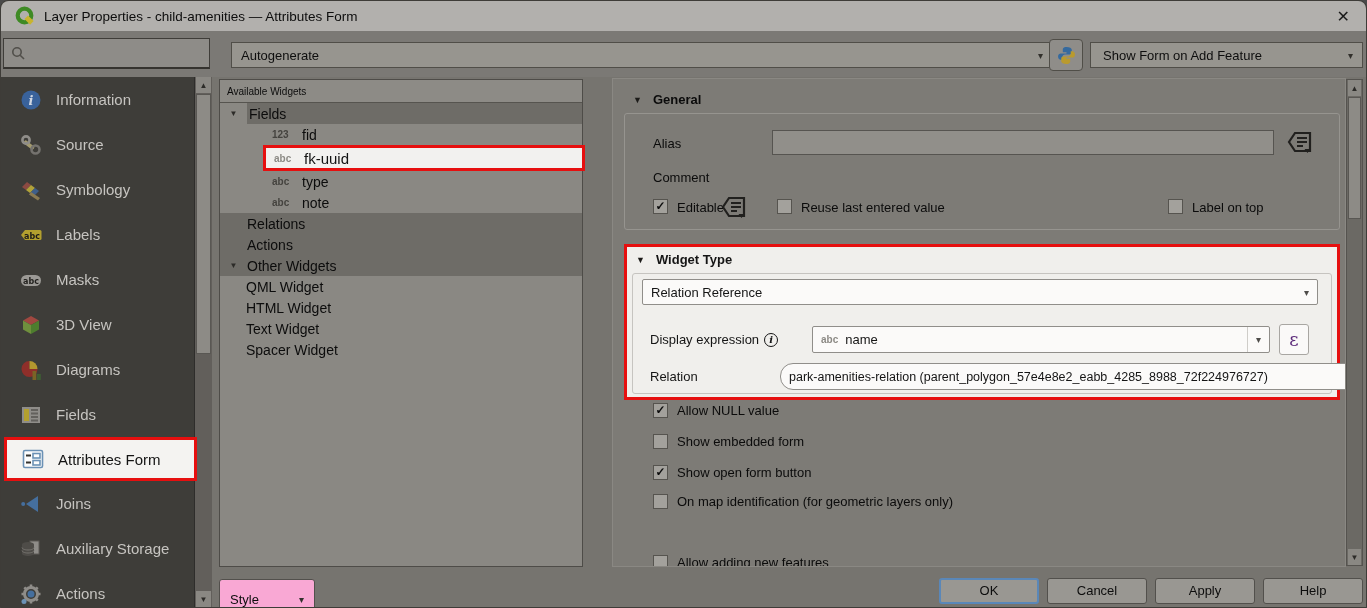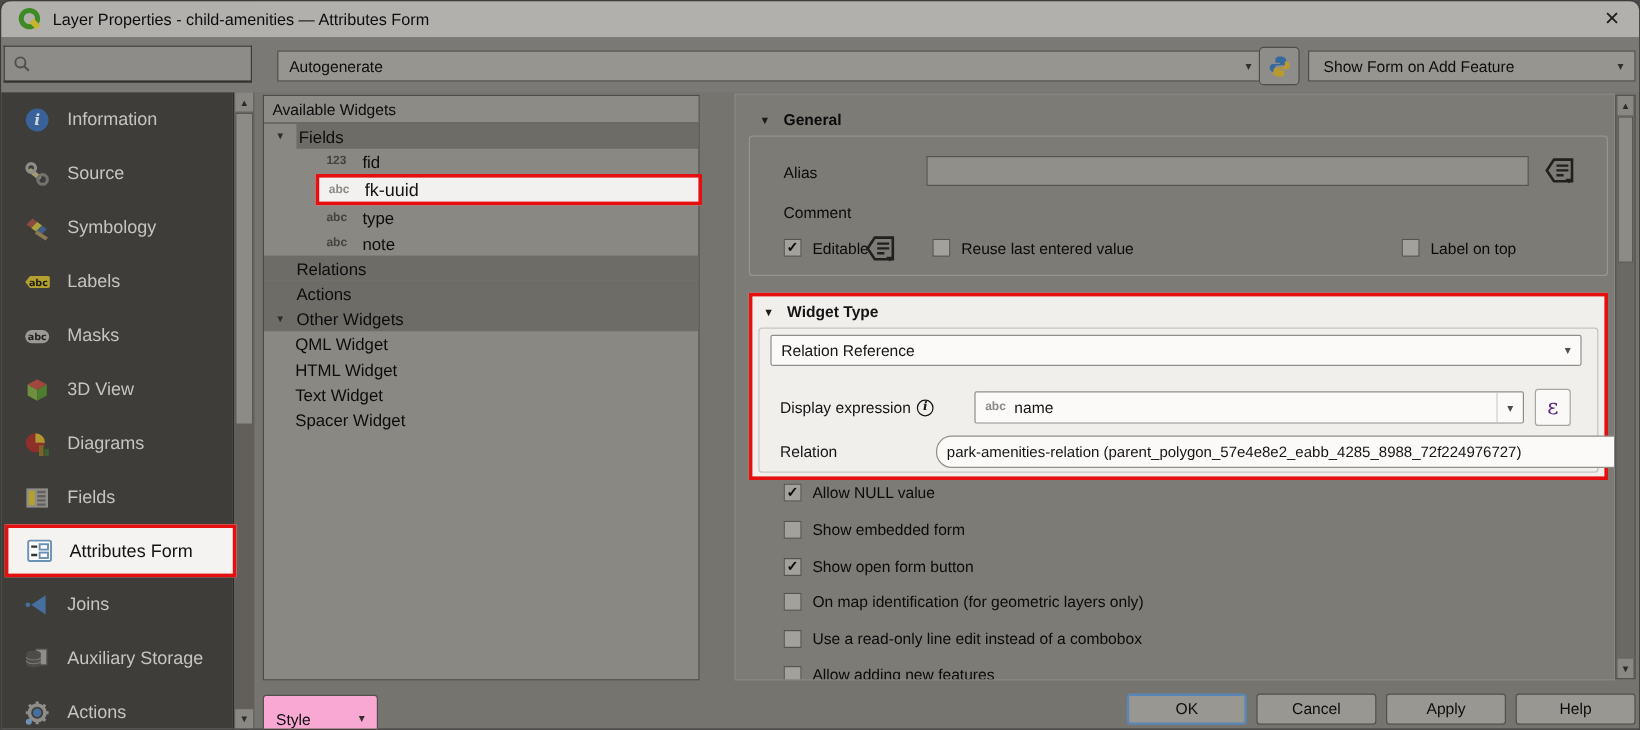--- a/index.html
+++ b/index.html
@@ -24,21 +24,21 @@
   .sidebar { position:absolute; left:0; top:76px; width:193px; bottom:0; background:#3e3d39; }
   .sb-item { height:45px; display:flex; align-items:center; gap:13px; padding-left:18px; color:#c6c4c0; font-size:15px; }
   .sb-item .sb-ico { width:24px; height:24px; display:flex; align-items:center; justify-content:center; flex:0 0 24px; }
   .sb-item.selected { position:relative; z-index:6; margin-left:3px; width:193px; height:44px; background:#f4f3f1; border:3px solid #e60f0f; color:#141414; padding-left:14px; }
   .sb-scroll { position:absolute; left:193px; top:76px; width:18px; bottom:0; background:#625f5b; border-left:1px solid #2e2d2b; }
   .scroll-arrow { position:absolute; left:1px; right:1px; height:16px; background:#8a8883; color:#2c2b28; font-size:8px; display:flex; align-items:center; justify-content:center; }
   .sb-scroll .thumb { position:absolute; left:1px; right:1px; top:17px; height:260px; background:#8d8b86; border:1px solid #595753; }
 
   
   .widgets-panel { position:absolute; left:218px; top:78px; width:364px; height:488px; background:#8a8883; border:1px solid #4e4c48; }
-  .panel-header { height:23px; background:#8d8b86; border-bottom:1px solid #56544f; display:flex; align-items:center; padding:0 7px; font-size:13px; color:#0c0c0c; }
+  .panel-header { height:23px; background:#8d8b86; border-bottom:1px solid #56544f; display:flex; align-items:center; padding:0 7px; font-size:10px; color:#0c0c0c; }
   .tw-row { height:21px; display:flex; align-items:center; font-size:14px; color:#0c0c0c; }
   .tw-expander { width:27px; text-align:center; font-size:8px; color:#2c2b28; flex:0 0 27px; }
   .grp-bg { flex:1; align-self:stretch; display:flex; align-items:center; background:#6e6c67; padding-left:2px; }
   .tw-row.group-full { background:#6e6c67; }
   .tw-row.group-full.noexp { padding-left:27px; }
   .tw-row.field { padding-left:52px; }
   .tw-row.widget { padding-left:26px; }
   .t-ico { font-size:10px; font-weight:bold; color:#45433f; width:30px; flex:0 0 30px; }
   .tw-row.selected { margin-left:43px; margin-right:-3px; height:26px; background:#f2f1ef; border:3px solid #e60f0f; padding-left:8px; color:#141414; font-size:15px; }
   .tw-row.selected .t-ico { color:#8c8a85; }
@@ -379,24 +379,20 @@
       <span>Show embedded form</span>
     </div>
     <div class="opt-row" style="top:386px;">
       <span class="ocb">✓</span>
       <span>Show open form button</span>
     </div>
     <div class="opt-row" style="top:415px;">
       <span class="ocb"></span>
       <span>On map identification (for geometric layers only)</span>
     </div>
-    <div class="opt-row" style="top:446px;">
-      <span class="ocb"></span>
-      <span>Use a read-only line edit instead of a combobox</span>
-    </div>
     <div class="opt-row" style="top:476px;">
       <span class="ocb"></span>
       <span>Allow adding new features</span>
     </div>
   </div>
 
   <div class="r-scroll">
     <div class="scroll-arrow" style="top:0;">▲</div>
     <div class="thumb"></div>
     <div class="scroll-arrow" style="bottom:0;">▼</div>

